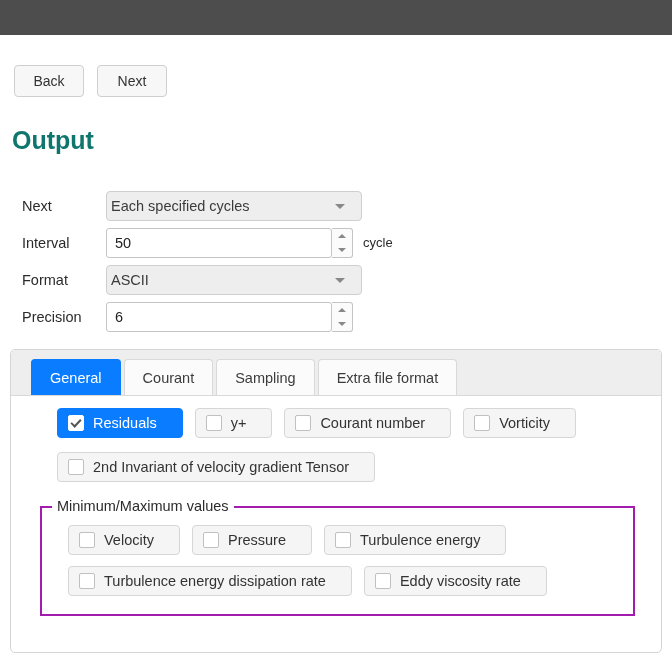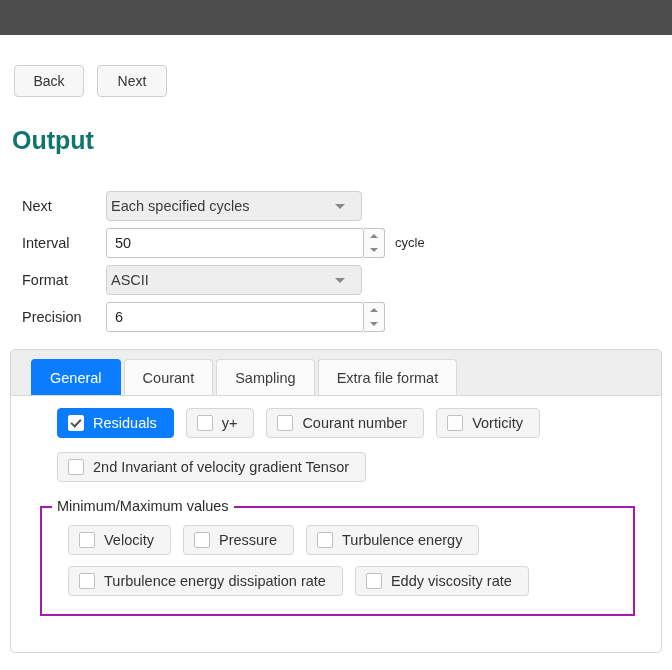--- a/index.html
+++ b/index.html
@@ -111,21 +111,21 @@
     top: 50%;
     margin-top: -2px;
     width: 0; height: 0;
     border-left: 5px solid transparent;
     border-right: 5px solid transparent;
     border-top: 5px solid #888888;
   }
 
   
   .spin {
-    width: 258px;
+    width: 226px;
     height: 30px;
     background: #ffffff;
     border: 1px solid #c4c4c4;
     border-radius: 3px;
     box-sizing: border-box;
     display: flex;
     align-items: center;
     padding-left: 8px;
     font-size: 14.5px;
     color: #222222;
@@ -217,21 +217,21 @@
   }
 
   
   .chk-row {
     display: flex;
     align-items: center;
     gap: 12px;
   }
   .chkbtn {
     height: 30px;
-    padding: 0 16px 0 10px;
+    padding: 0 25px 0 10px;
     background: #f5f5f5;
     border: 1px solid #d6d6d6;
     border-radius: 4px;
     display: flex;
     align-items: center;
     gap: 9px;
     font-size: 14.5px;
     color: #333333;
     cursor: pointer;
     box-sizing: border-box;

